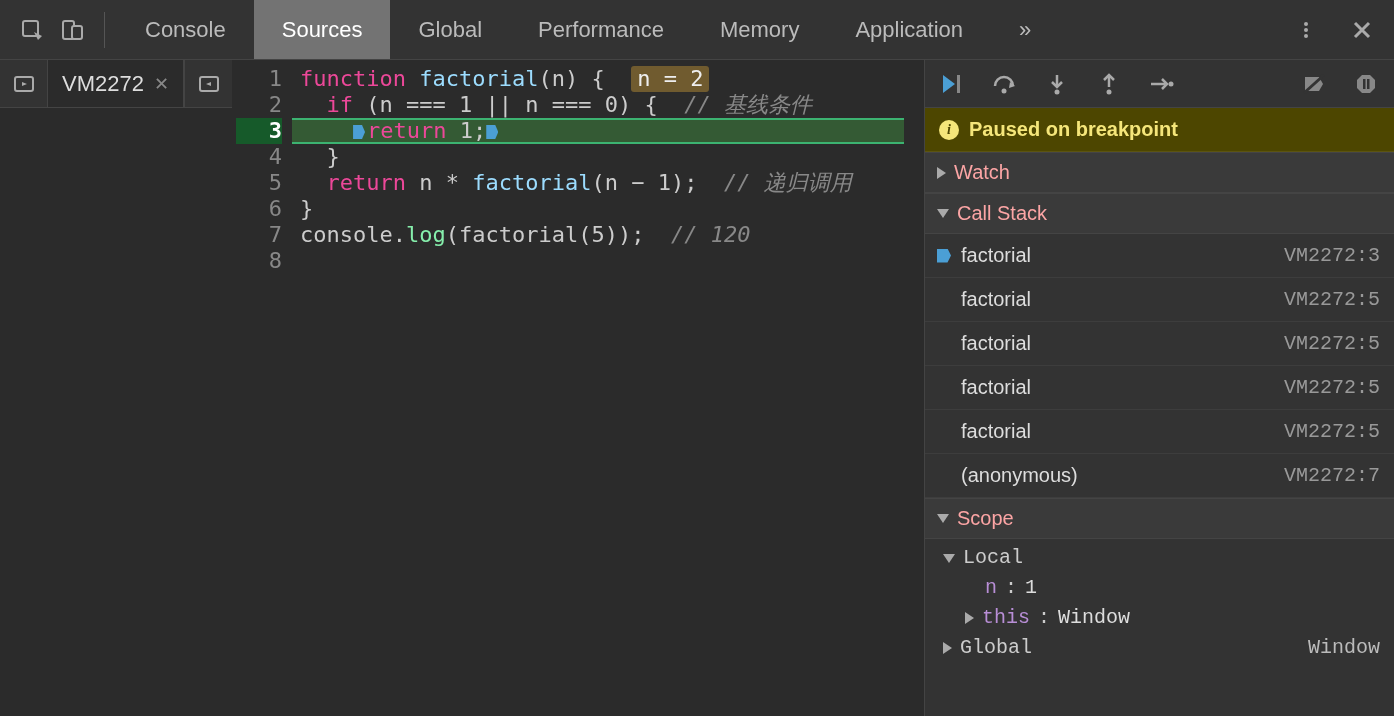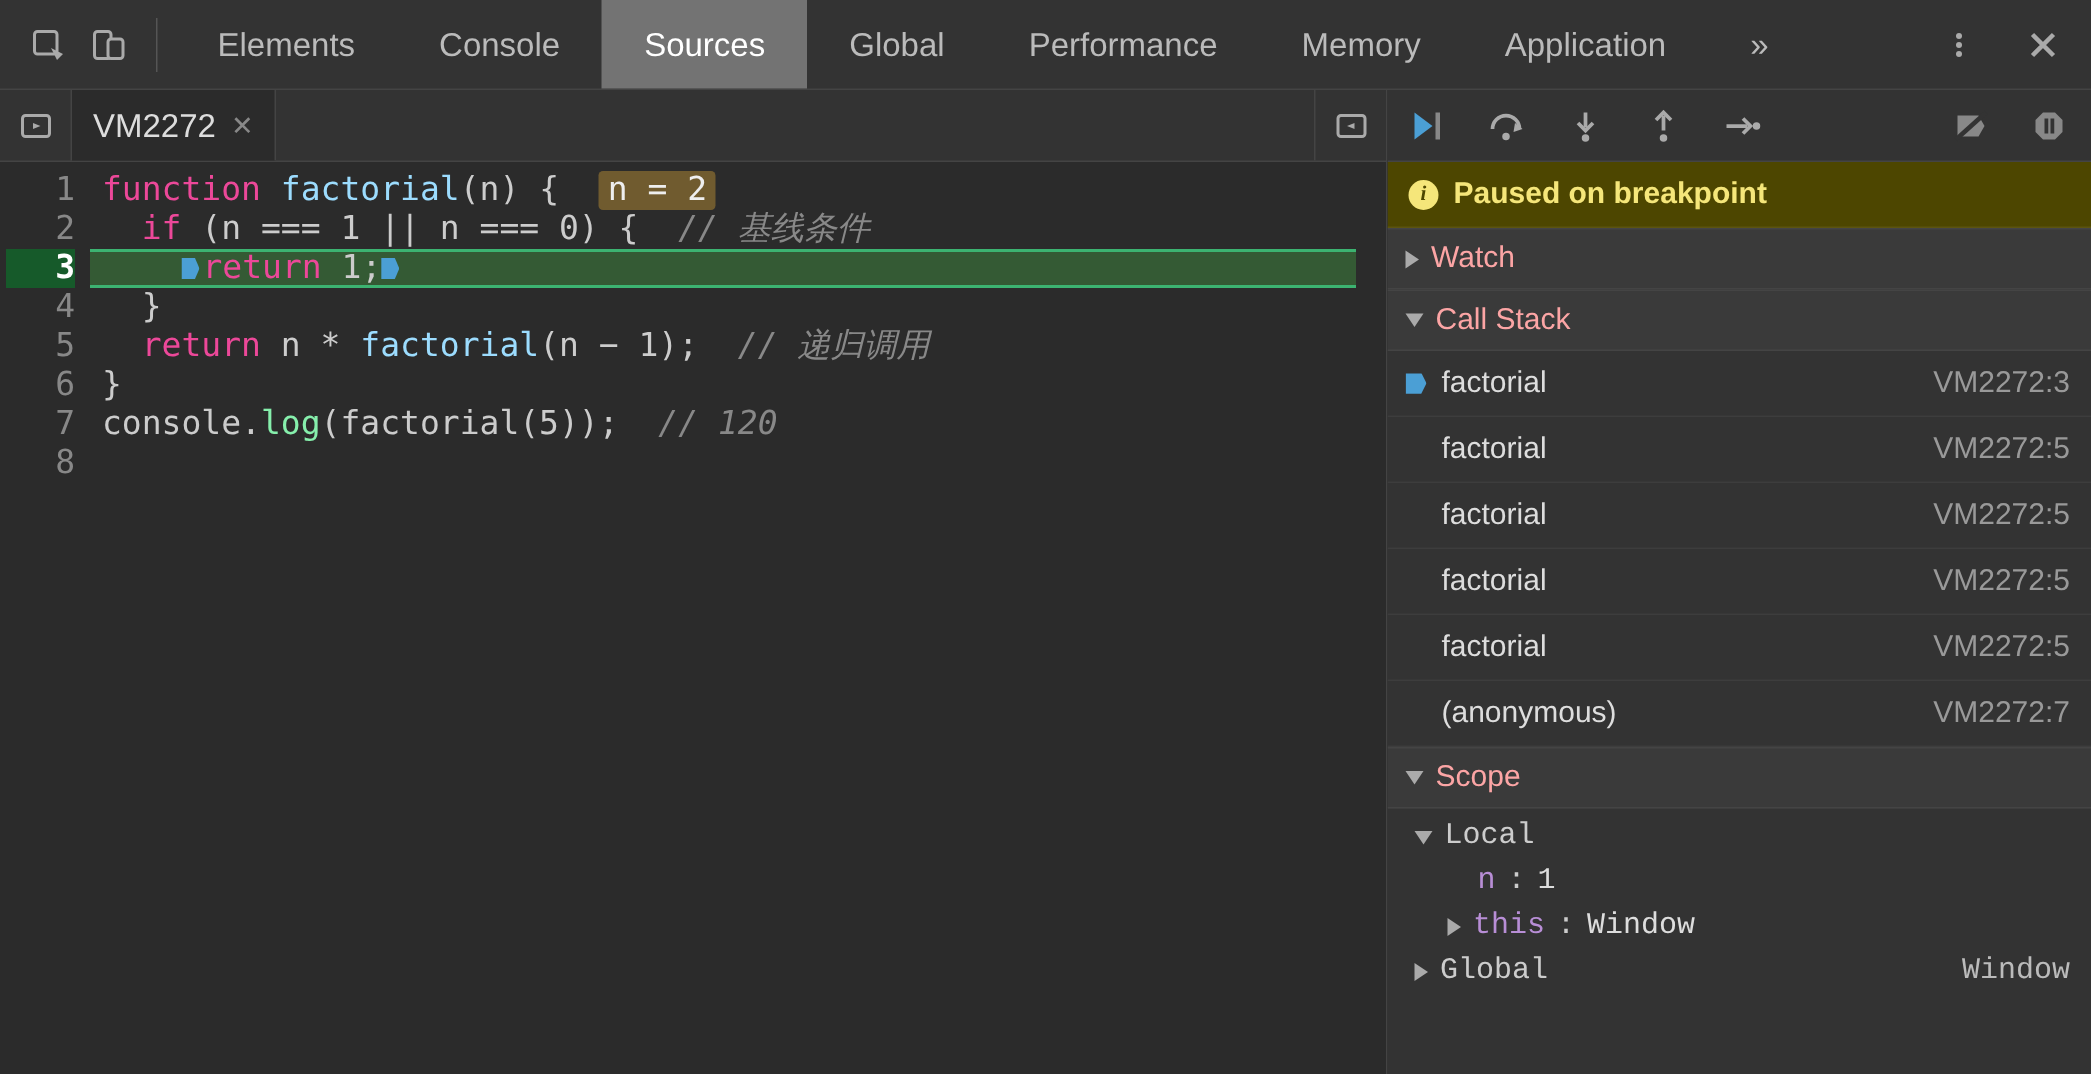--- a/index.html
+++ b/index.html
@@ -32,21 +32,21 @@
   height: 100%;
   display: flex; align-items: center;
   color: #bbb; cursor: pointer;
   font-size: 22px;
 }
 .tab.active { background: #737373; color: #fff; }
 .toolbar .right-icons { display: flex; align-items: center; gap: 16px; margin-left: auto; }
 
 .content { display: flex; height: calc(100% - 60px); }
 
-.editor-panel { width: 925px; display: flex; flex-direction: column; border-right: 1px solid #444; }
+.editor-panel { width: 925px; display: flex; border-right: 1px solid #444; }
 .file-tabs {
   display: flex; align-items: center; height: 48px;
   background: #333; border-bottom: 1px solid #444;
 }
 .file-tabs .nav-toggle {
   width: 48px; height: 100%;
   display: flex; align-items: center; justify-content: center;
   color: #aaa; border-right: 1px solid #444;
 }
 .file-tab {
@@ -103,21 +103,21 @@
   font-size: 20px; color: #fca5a5;
   cursor: pointer;
 }
 .tri { width: 0; height: 0; display: inline-block; }
 .tri.right { border-top: 6px solid transparent; border-bottom: 6px solid transparent; border-left: 9px solid #aaa; }
 .tri.down { border-left: 6px solid transparent; border-right: 6px solid transparent; border-top: 9px solid #aaa; }
 
 .stack-frame { display: flex; align-items: center; justify-content: space-between; padding: 10px 14px 10px 36px; border-bottom: 1px solid #3d3d3d; font-size: 20px; position: relative; }
 .stack-frame .arrow { position: absolute; left: 12px; width: 14px; height: 14px; background: #4b9fd5; clip-path: polygon(0 0, 75% 0, 100% 50%, 75% 100%, 0 100%); }
 .stack-frame .name { color: #ddd; }
-.stack-frame .loc { color: #999; }
+.stack-frame .loc { color: #999; font-family: Liberation Mono, monospace; }
 
 .scope-body { padding: 4px 14px 8px 18px; font-family: Liberation Mono, monospace; font-size: 20px; line-height: 30px; }
 .scope-row { display: flex; align-items: center; gap: 8px; }
 .scope-row .key { color: #b88ed6; }
 .scope-row .val { color: #ddd; }
 .scope-row .rhs { margin-left: auto; color: #bbb; }
 .scope-indent { padding-left: 22px; }
 
 svg { display: block; }
 </style>
@@ -132,21 +132,20 @@
       </svg>
   </div>
   <div class="icon-btn">
     <svg width="24" height="24">
         <rect x="3" y="3" width="11" height="18" rx="2" fill="none" stroke="#aaa" stroke-width="2"></rect>
         <rect x="12" y="8" width="10" height="13" rx="2" fill="#333" stroke="#aaa" stroke-width="2"></rect>
       </svg>
   </div>
   <div class="sep"></div>
   <div class="tabs">
-    <div class="tab">Elements</div>
     <div class="tab">Console</div>
     <div class="tab active">Sources</div>
     <div class="tab">Global</div>
     <div class="tab">Performance</div>
     <div class="tab">Memory</div>
     <div class="tab">Application</div>
     <div class="tab">»</div>
   </div>
   <div class="right-icons">
     <div class="icon-btn">

